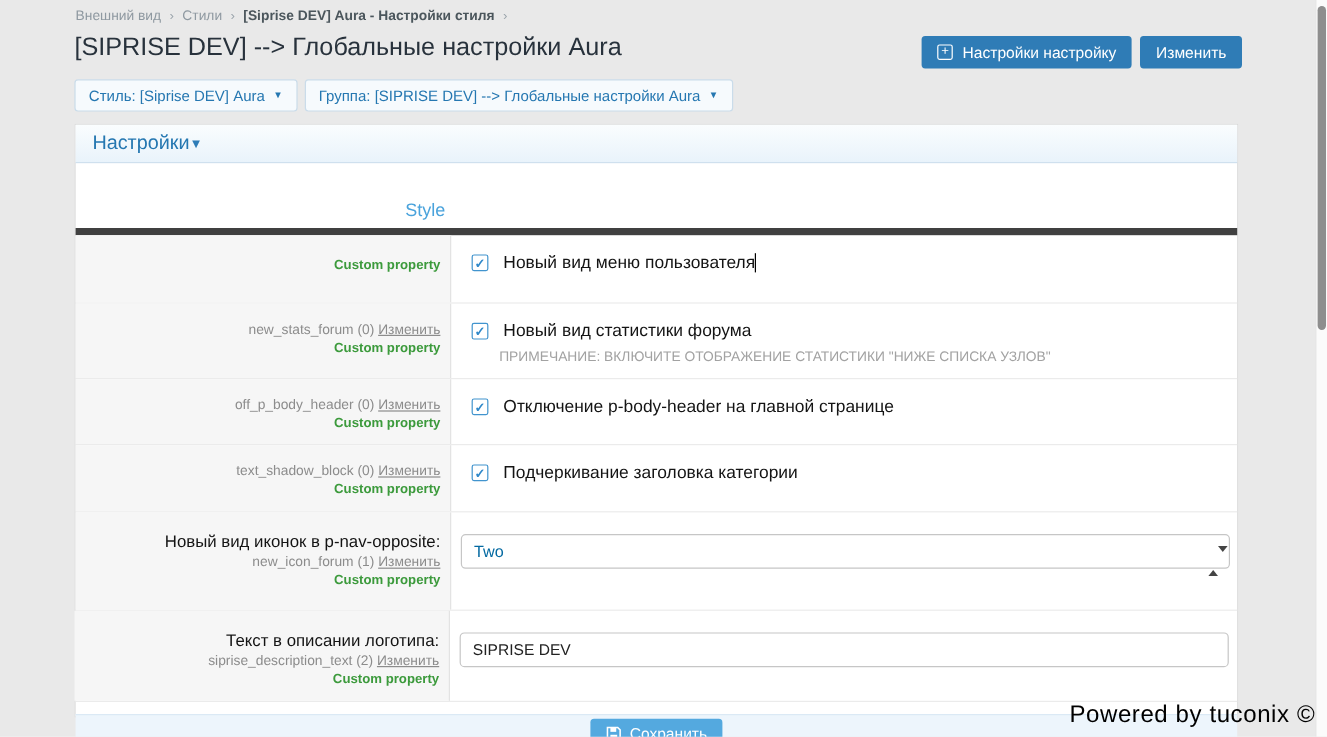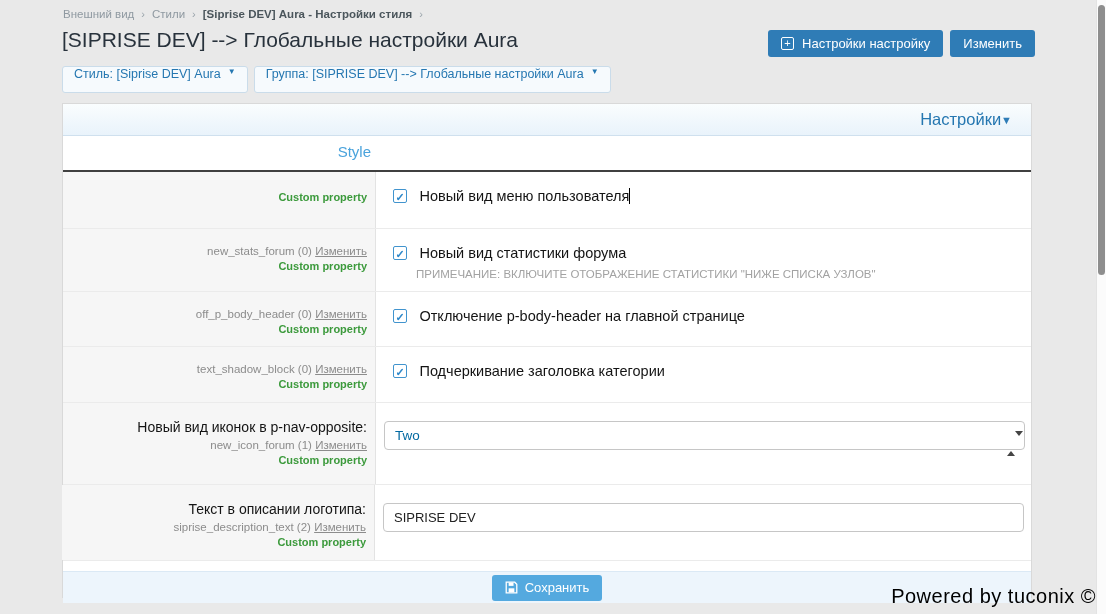--- a/index.html
+++ b/index.html
@@ -30,39 +30,39 @@
   .plus-box {
     width:13px; height:13px; border:1.5px solid #fff; border-radius:2px;
     font-size:11px; line-height:10px; text-align:center; display:inline-block;
   }
 
   
   .chips { position:absolute; top:66px; left:62px; display:flex; gap:6px; }
   .chip {
     background:#f6fafd; border:1px solid #cadcea; border-radius:3px;
     height:27px; padding:0 11px; color:#2577b1; font-size:12.5px;
-    display:flex; gap:7px; cursor:pointer; white-space:nowrap;
+    display:flex; align-items:center; gap:7px; cursor:pointer; white-space:nowrap;
   }
   .chip-caret { font-size:8px; color:#2577b1; }
 
   
   .content {
     position:absolute; left:62px; top:103px; width:970px; height:495px;
     background:#fff; border:1px solid #d9d9d9;
   }
   .panel-header {
     height:32px; background:linear-gradient(#fafdfe,#e9f3fb);
     border-bottom:1px solid #cfe0ee;
-    display:flex; align-items:center; justify-content:flex-end;
+    display:flex; align-items:center; justify-content:flex-start;
     padding:0 14px; cursor:pointer;
   }
   .panel-title { color:#2577b1; font-size:16.5px; }
   .panel-caret { color:#2e7cb7; font-size:11px; margin-right:5px; }
 
-  .group-row { height:36px; border-bottom:2px solid #404040; display:flex; }
+  .group-row { height:36px; border-bottom:6px solid #404040; display:flex;margin-top:24px; }
   .group-heading { width:313px; text-align:right; padding:7px 5px 0 0; color:#4aa3dc; font-size:15px; }
 
   .s-row { display:flex; border-bottom:1px solid #ebebeb; }
   .r1 { height:57px; } .r2 { height:63px; } .r3 { height:55px; }
   .r4 { height:56px; } .r5 { height:82px; } .r6 { height:76px;justify-content:center; }
   .label-cell {
     width:313px; background:#f6f6f6; border-right:1px solid #e3e3e3;
     text-align:right; padding:16px 8px 0 8px; flex:none;
   }
   .label-title { font-size:14px; color:#141414; margin-bottom:4px; }

